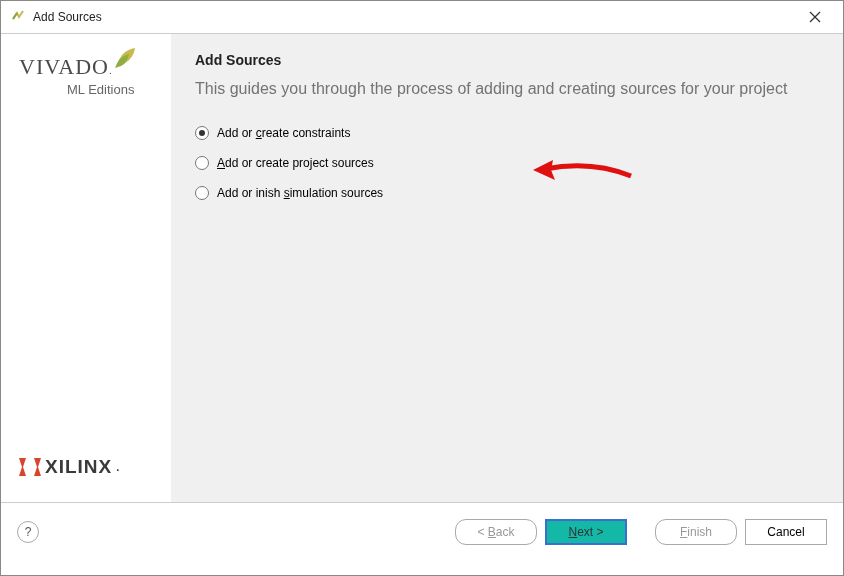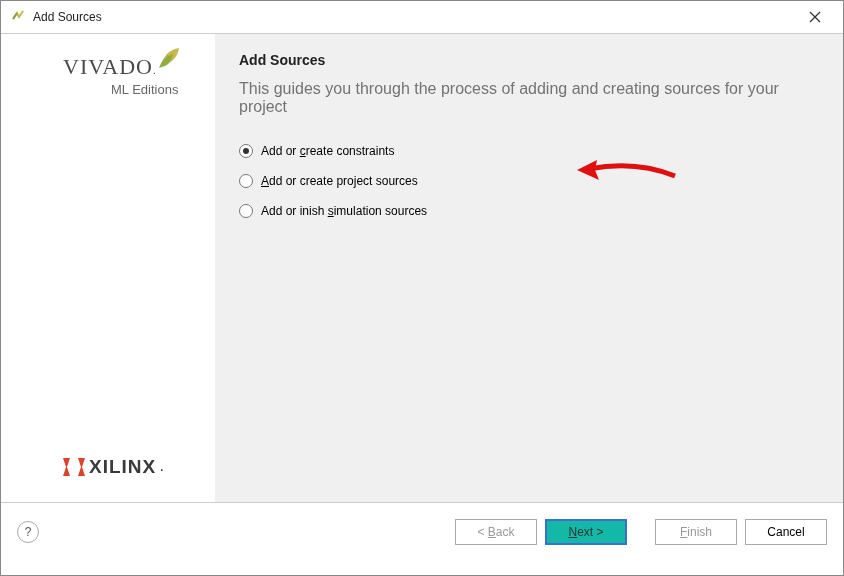--- a/index.html
+++ b/index.html
@@ -39,21 +39,20 @@
       border-top: 1px solid #ccc;
       border-bottom: 1px solid #ccc;
     }
     .sidebar {
       width: 170px;
       background: #fff;
       display: flex;
       flex-direction: column;
       justify-content: space-between;
       padding: 20px 0 20px 18px;
-      margin-left: 44px;
     }
     .sidebar .logo-top {
       display: flex;
       flex-direction: column;
     }
     .vivado-logo {
       font-family: Georgia, "Times New Roman", serif;
       font-size: 22px;
       letter-spacing: 1px;
       color: #4a4a4a;
@@ -158,21 +157,21 @@
       border: 1px solid #aaa;
       background: #fff;
       display: inline-flex;
       align-items: center;
       justify-content: center;
       font-size: 12px;
       margin-left: 8px;
       cursor: pointer;
       position: relative;
     }
-    .btn.disabled { color: #999; cursor: default; }
+    .btn.disabled { color: #999; cursor: default; border-radius: 11px; }
     .btn.primary {
       border: 2px solid #3a6fcf;
       background: #14b8a6;
       color: #333;
     }
     .btn .mn { text-decoration: underline; }
     .btn-group-mid { display: flex; margin-right: 20px; }
     .btn-group-right { display: flex; text-align: right; }
   </style>
 </head>

